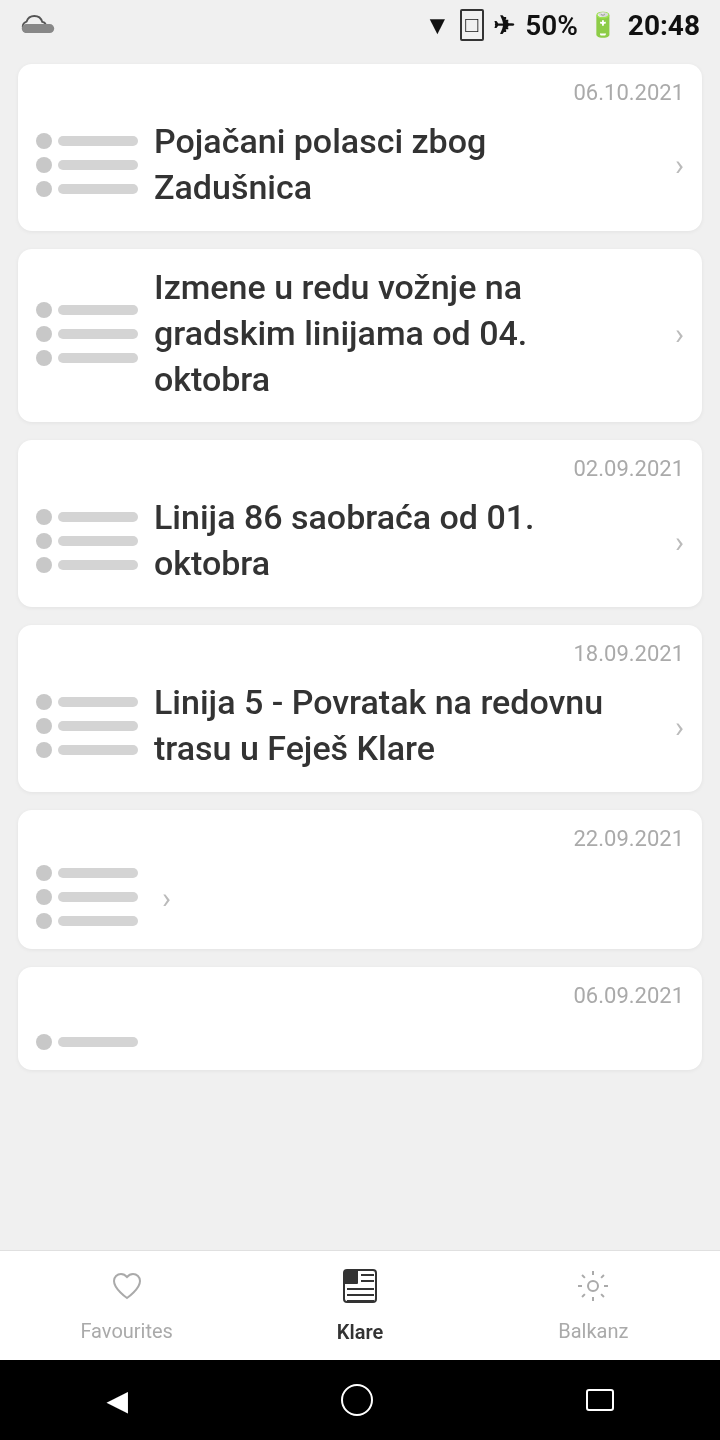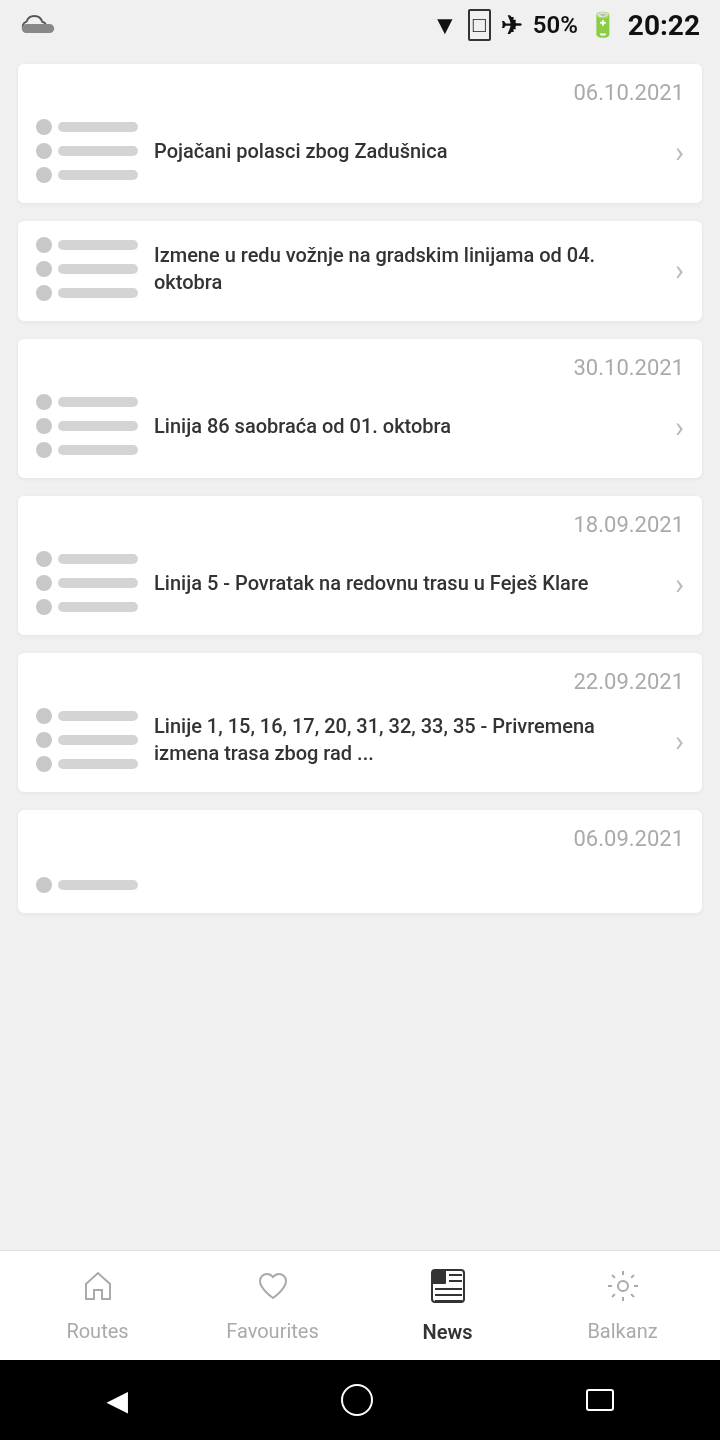--- a/index.html
+++ b/index.html
@@ -52,21 +52,21 @@
       display: flex;
       flex-direction: column;
       gap: 18px;
       overflow-y: auto;
       padding-bottom: 20px;
     }
 
     
     .news-card {
       background: #ffffff;
-      border-radius: 6px;
+      border-radius: 14px;
       padding: 16px 18px 20px 18px;
       display: flex;
       flex-direction: column;
       gap: 0;
       box-shadow: 0 1px 4px rgba(0,0,0,0.06);
     }
     .card-date {
       font-size: 22px;
       color: #aaa;
       text-align: right;
@@ -96,21 +96,21 @@
       flex-shrink: 0;
     }
     .icon-line {
       width: 80px;
       height: 10px;
       border-radius: 5px;
       background: #d4d4d4;
     }
     .card-text {
       flex: 1;
-      font-size: 20px;
+      font-size: 34px;
       font-weight: 500;
       color: #333;
       line-height: 1.35;
     }
     .card-chevron {
       font-size: 30px;
       color: #bbb;
       flex-shrink: 0;
       padding-left: 8px;
     }
@@ -174,24 +174,24 @@
     </svg>
   </div>
   <div class="status-right">
 
     <span>▼</span>
 
     <span style="font-size:22px; border: 2px solid #333; padding: 1px 3px; border-radius:2px;">□</span>
 
     <span>✈</span>
 
-    <span style="font-size:24px;">50%</span>
+    <span style="font-size:28px;">50%</span>
     <span style="font-size:24px;">🔋</span>
 
-    <span class="time">20:22</span>
+    <span class="time">20:48</span>
   </div>
 </div>
 
 <div class="content">
 
   <div class="news-card">
     <div class="card-date">06.10.2021</div>
     <div class="card-body">
       <div class="card-icon">
         <div class="icon-row">
@@ -227,21 +227,21 @@
             <div class="icon-dot"></div>
             <div class="icon-line"></div>
           </div>
       </div>
       <div class="card-text">Izmene u redu vožnje na gradskim linijama od 04. oktobra</div>
       <div class="card-chevron">›</div>
     </div>
   </div>
 
   <div class="news-card">
-    <div class="card-date">30.10.2021</div>
+    <div class="card-date">02.09.2021</div>
     <div class="card-body">
       <div class="card-icon">
         <div class="icon-row">
             <div class="icon-dot"></div>
             <div class="icon-line"></div>
           </div>
         <div class="icon-row">
             <div class="icon-dot"></div>
             <div class="icon-line"></div>
           </div>
@@ -287,21 +287,20 @@
           </div>
         <div class="icon-row">
             <div class="icon-dot"></div>
             <div class="icon-line"></div>
           </div>
         <div class="icon-row">
             <div class="icon-dot"></div>
             <div class="icon-line"></div>
           </div>
       </div>
-      <div class="card-text">Linije 1, 15, 16, 17, 20, 31, 32, 33, 35 - Privremena izmena trasa zbog rad ...</div>
       <div class="card-chevron">›</div>
     </div>
   </div>
 
   <div class="news-card" style="min-height: 60px; gap: 12px;">
     <div class="card-date">06.09.2021</div>
     <div class="card-body">
       <div class="card-icon">
         <div class="icon-row">
             <div class="icon-dot"></div>
@@ -309,29 +308,20 @@
           </div>
       </div>
       <div class="card-text"></div>
     </div>
   </div>
 
 </div>
 
 <div class="bottom-nav">
 
-  <div class="nav-item">
-    <div class="nav-icon">
-      
-      <svg width="36" height="36" viewBox="0 0 36 36" fill="none">
-        <path d="M6 16L18 5L30 16V31H22V22H14V31H6V16Z" stroke="#aaa" stroke-width="2" fill="none"></path>
-      </svg>
-    </div>
-    <div class="nav-label">Routes</div>
-  </div>
 
   <div class="nav-item">
     <div class="nav-icon">
       <svg width="36" height="36" viewBox="0 0 36 36" fill="none">
         <path d="M18 30C18 30 5 21 5 13C5 9.134 8.134 6 12 6C14.4 6 16.5 7.2 18 9C19.5 7.2 21.6 6 24 6C27.866 6 31 9.134 31 13C31 21 18 30 18 30Z" stroke="#aaa" stroke-width="2" fill="none"></path>
       </svg>
     </div>
     <div class="nav-label">Favourites</div>
   </div>
 
@@ -340,21 +330,21 @@
       <svg width="38" height="38" viewBox="0 0 38 38" fill="none">
         <rect x="3" y="3" width="32" height="32" rx="3" stroke="#333" stroke-width="2" fill="none"></rect>
         <rect x="3" y="3" width="14" height="14" rx="1" fill="#333"></rect>
         <line x1="20" y1="8" x2="33" y2="8" stroke="#333" stroke-width="2"></line>
         <line x1="20" y1="14" x2="33" y2="14" stroke="#333" stroke-width="2"></line>
         <line x1="6" y1="22" x2="33" y2="22" stroke="#333" stroke-width="2"></line>
         <line x1="6" y1="28" x2="33" y2="28" stroke="#333" stroke-width="2"></line>
         <line x1="6" y1="34" x2="33" y2="34" stroke="#333" stroke-width="2"></line>
       </svg>
     </div>
-    <div class="nav-label active">News</div>
+    <div class="nav-label active">Klare</div>
   </div>
 
 
   <div class="nav-item">
     <div class="nav-icon">
       <svg width="36" height="36" viewBox="0 0 36 36" fill="none">
         <circle cx="18" cy="18" r="5" stroke="#aaa" stroke-width="2" fill="none"></circle>
         <path d="M18 3v4M18 29v4M3 18h4M29 18h4M7.05 7.05l2.83 2.83M26.12 26.12l2.83 2.83M7.05 28.95l2.83-2.83M26.12 9.88l2.83-2.83" stroke="#aaa" stroke-width="2"></path>
       </svg>
     </div>

